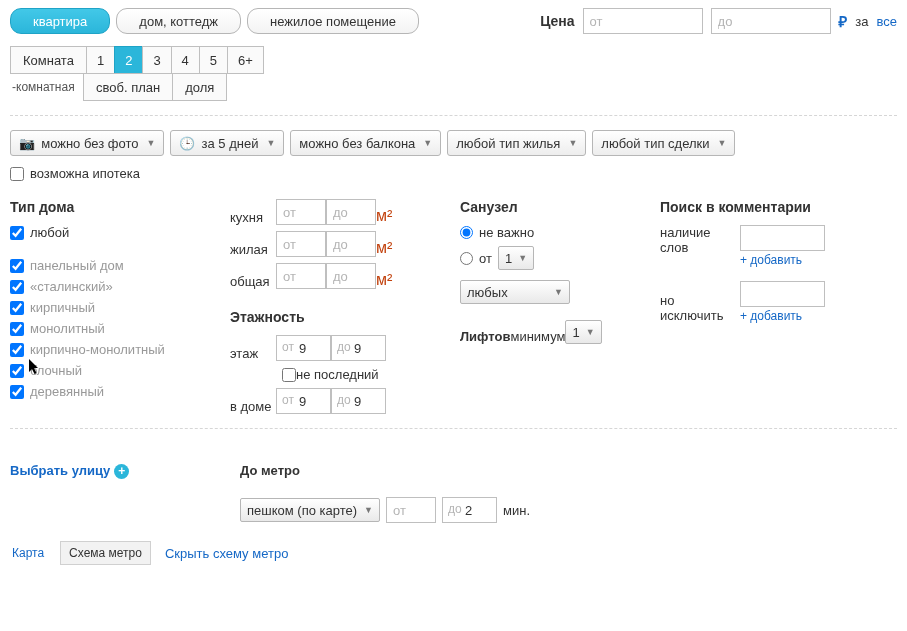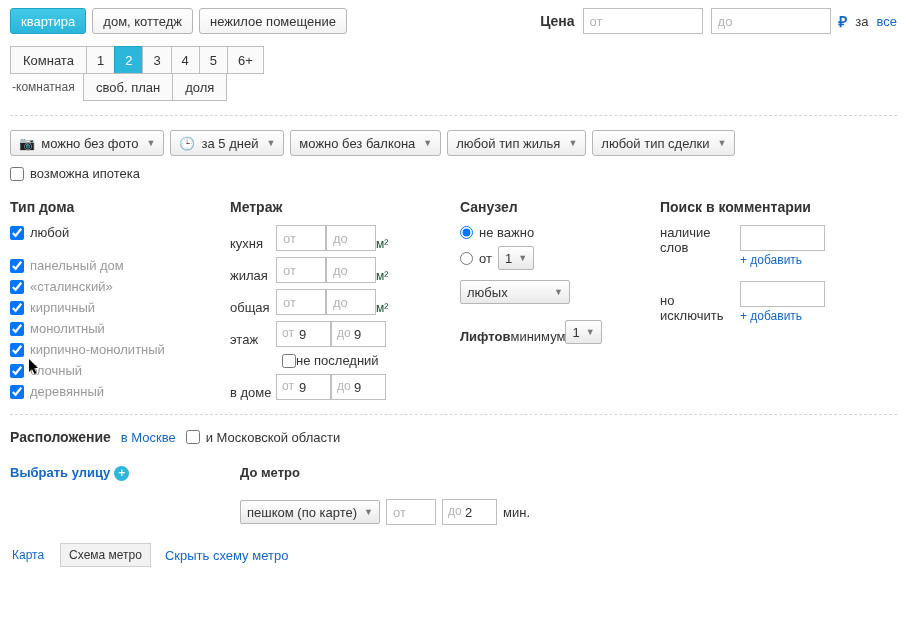--- a/index.html
+++ b/index.html
@@ -1,20 +1,20 @@
 <!DOCTYPE html>
 <html><head>
 <meta charset="utf-8">
 <style>
 *{box-sizing:border-box;margin:0;padding:0;font-family:Arial,Helvetica,sans-serif}
 body{background:#fff;font-size:13px;color:#333;padding:8px 10px 20px 10px;width:907px}
 .section{border-top:1px dashed #d6d6d6;padding-top:14px;margin-top:14px}
 .section.first{border-top:none;margin-top:0;padding-top:0}
 .row{display:flex;align-items:center;gap:6px;flex-wrap:wrap}
-.btn-tab{display:inline-flex;align-items:center;height:26px;padding:0 10px;border:1px solid #b6b6b6;border-radius:3px;background:linear-gradient(#fff,#f3f3f3);color:#333;font-size:13px;cursor:pointer}
+.btn-tab{display:inline-flex;align-items:center;height:26px;padding:0 22px;border:1px solid #b6b6b6;border-radius:11px;background:linear-gradient(#fff,#f3f3f3);color:#333;font-size:13px;cursor:pointer}
 .btn-tab.active{background:linear-gradient(#42c8e8,#2bb6da);border-color:#1fa3c6;color:#fff}
 .cell-group{display:flex;margin-top:12px}
 .cell{border:1px solid #bfbfbf;margin-left:-1px;height:28px;display:flex;align-items:center;justify-content:center;padding:0 10px;background:#fafafa;font-size:13px;color:#333;cursor:pointer}
 .cell.first{margin-left:0}
 .cell.active{background:#2bb6da;border-color:#1fa3c6;color:#fff}
 .price-block{display:flex;align-items:center;gap:8px;margin-left:auto}
 .lbl-bold{font-weight:bold;font-size:14px}
 input[type=text].inp{height:26px;border:1px solid #bfbfbf;padding:0 6px;font-size:13px;color:#555}
 input[type=text].inp.w120{width:120px}
 input[type=text].inp.w50{width:50px}
@@ -28,21 +28,21 @@
 .cam{color:#888;font-size:13px}
 .check-row{display:flex;align-items:flex-end;gap:6px;margin-top:10px}
 input[type=checkbox]{width:14px;height:14px}
 .col-grid{display:flex;gap:30px;margin-top:8px}
 .col{display:flex;flex-direction:column;gap:6px}
 .h{font-weight:bold;font-size:14px;margin-bottom:4px}
 .ck{display:flex;align-items:center;gap:6px;color:#999}
 .ck.on{color:#333}
 .m-row{display:flex;align-items:flex-end;gap:0}
 .m-row .lab{width:46px;color:#333}
-.unit{color:#14532d;font-size:12px}
+.unit{color:#c2410c;font-size:16px}
 .radio-row{display:flex;align-items:center;gap:6px}
 .sel{display:inline-flex;align-items:center;height:24px;border:1px solid #b6b6b6;border-radius:2px;background:linear-gradient(#fff,#e9e9e9);padding:0 6px;font-size:13px;gap:6px;cursor:pointer}
 .sel .tri{font-size:9px;color:#777}
 .plus-circle{display:inline-block;width:15px;height:15px;border-radius:50%;background:#2bb6da;color:#fff;font-size:12px;line-height:15px;text-align:center;font-weight:bold;margin-left:4px}
 .loc-row{display:flex;align-items:center;gap:10px}
 .link-bold{color:#1568c6;font-weight:bold;cursor:pointer}
 .city-tag{color:#555;font-style:italic;font-size:13px}
 .x{color:#888;margin-left:2px;cursor:pointer}
 .tab-line{display:flex;align-items:center;gap:14px;margin-top:18px}
 .toptab{color:#1568c6;font-size:12px;cursor:pointer;padding:4px 2px}
@@ -153,40 +153,40 @@
       <label class="ck">
           <input type="checkbox" checked="" style="">
           <span>деревянный</span>
         </label>
       <svg class="cursor" style="position:absolute;left:18px;top:160px" viewBox="0 0 12 18">
           <path d="M0 0 L0 13 L3 10 L5.5 15 L7.5 14 L5 9 L9 9 Z" fill="#000"></path>
         </svg>
     </div>
 
     <div class="col" style="width:200px">
-      <div class="h">Метраж</div>
       <div class="m-row">
           <span class="lab">кухня</span>
           <input class="inp w50 placeholder" type="text" placeholder="от" style="">
           <input class="inp w50 placeholder" type="text" placeholder="до" style="">
           <span class="unit">м²</span>
         </div>
       <div class="m-row">
           <span class="lab">жилая</span>
           <input class="inp w50 placeholder" type="text" placeholder="от" style="">
           <input class="inp w50 placeholder" type="text" placeholder="до" style="">
           <span class="unit">м²</span>
         </div>
       <div class="m-row">
           <span class="lab">общая</span>
           <input class="inp w50 placeholder" type="text" placeholder="от" style="">
           <input class="inp w50 placeholder" type="text" placeholder="до" style="">
           <span class="unit">м²</span>
         </div>
 
+      <div class="h" style="margin-top:14px">Этажность</div>
       <div class="m-row">
           <span class="lab">этаж</span>
         <div style="position:relative"><span class="ot" style="position:absolute;left:6px;top:5px;font-size:12px">от</span><input class="inp wval" style="padding-left: 22px;" type="text" value="9"></div>
         <div style="position:relative"><span class="ot" style="position:absolute;left:6px;top:5px;font-size:12px">до</span><input class="inp wval" style="padding-left: 22px;" type="text" value="9"></div>
       </div>
       <div class="m-row" style="margin-left:52px">
           <input type="checkbox" style="">
           <span>не последний</span>
         </div>
       <div class="m-row">
@@ -238,28 +238,20 @@
         <div style="display:flex;flex-direction:column;gap:2px">
           <input class="inp w85" type="text" style="">
           <span class="link-small">+ добавить</span>
         </div>
       </div>
     </div>
   </div>
 </div>
 
 <div class="section">
-  <div class="loc-row">
-    <span class="lbl-bold">Расположение</span>
-    <span class="link">в Москве</span>
-    <label class="radio-row">
-        <input type="checkbox" style="">
-        <span>и Московской области</span>
-      </label>
-  </div>
 
   <div class="flexspread" style="margin-top:20px">
     <div style="width:200px">
       <span class="link-bold">Выбрать улицу</span><span class="plus-circle">+</span>
     </div>
     <div style="flex:1">
       <div class="lbl-bold" style="font-size:13px">До метро</div>
       <div class="row" style="margin-top:19px">
         <span class="sel" style="width:140px;justify-content:space-between">
             <span>пешком (по карте)</span>

